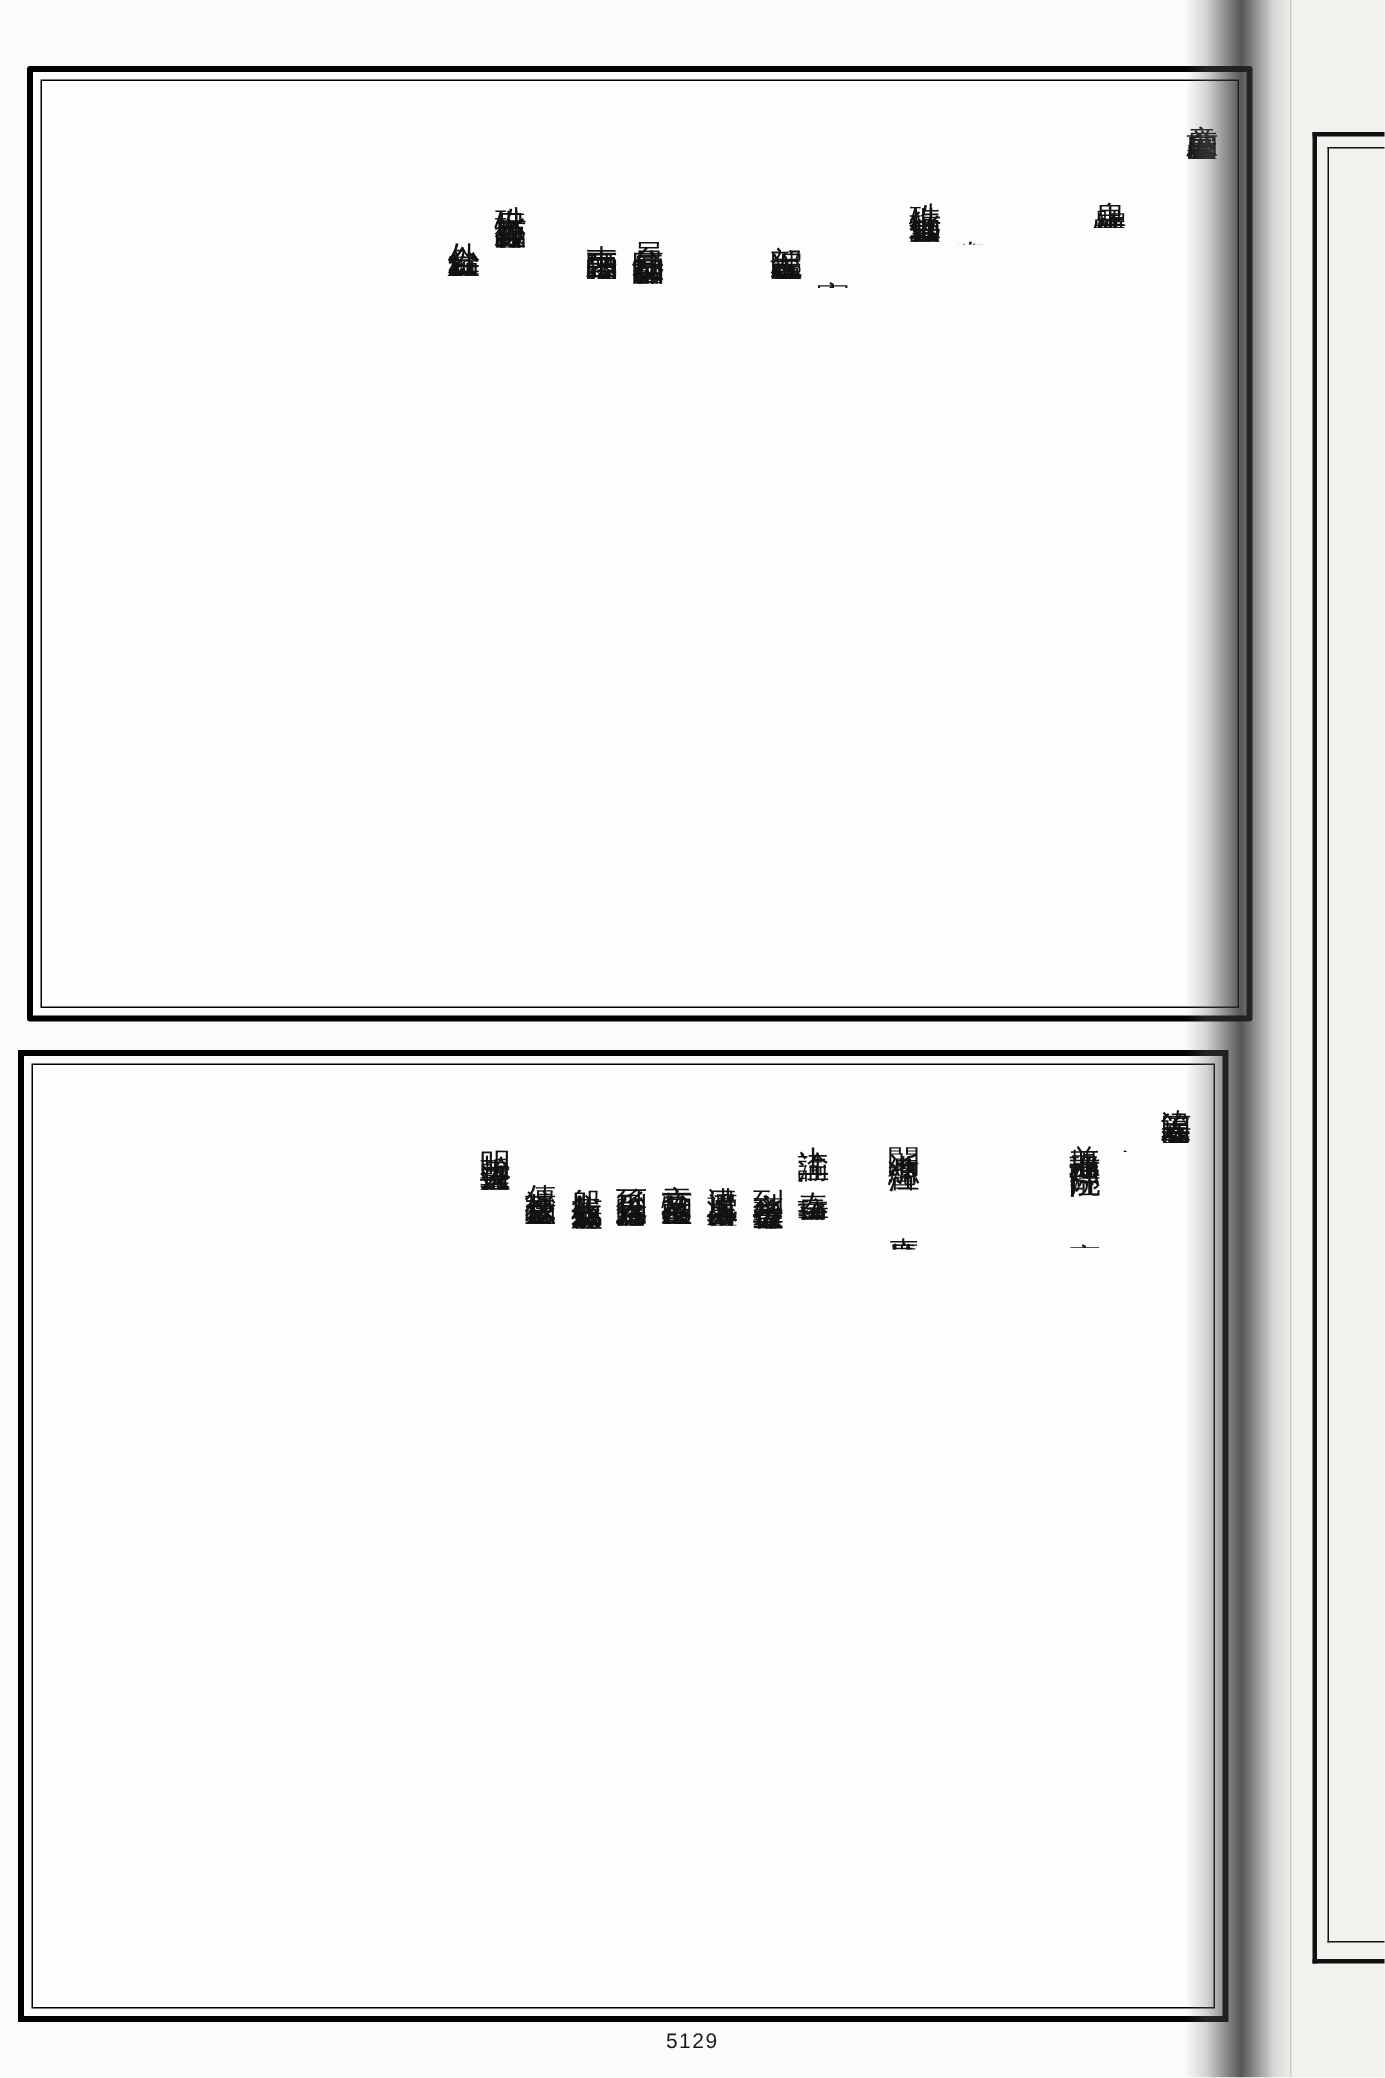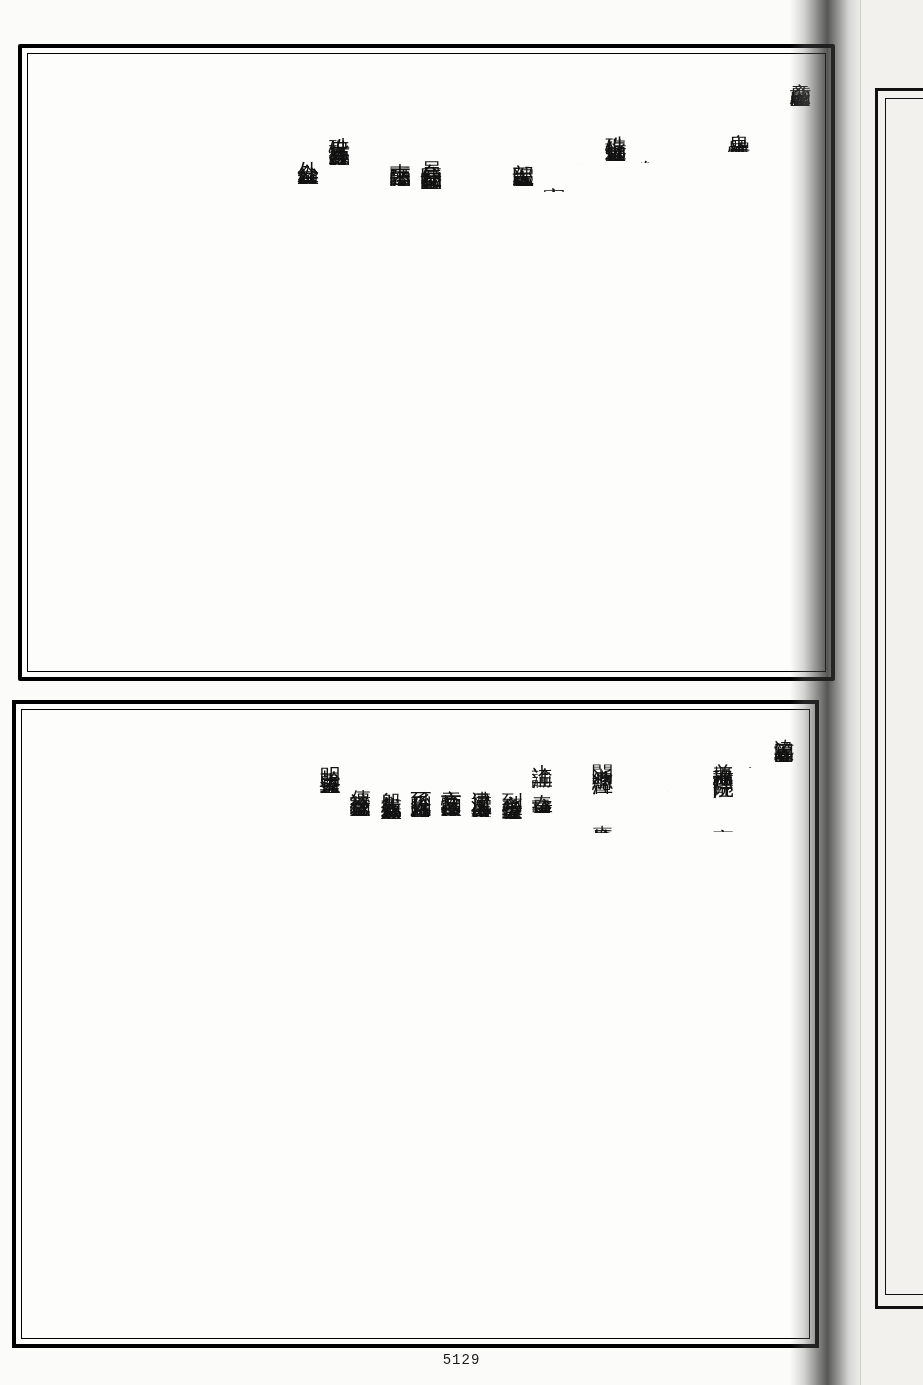--- a/index.html
+++ b/index.html
@@ -125,21 +125,21 @@
 
   #block-top .col { font-size: 21.5px; }
   #block-bottom .col { font-size: 21px; }
 
   #page-number {
     position: absolute;
     left: 0;
     right: 0;
     top: 1352px;
     text-align: center;
-    font-family: Liberation Mono, monospace;
+    font-family: Liberation Sans, sans-serif;
     font-size: 14px;
     letter-spacing: 1px;
     color: #1a1a1a;
   }
 </style>
 </head>
 <body>
 
 <div id="page">
 

